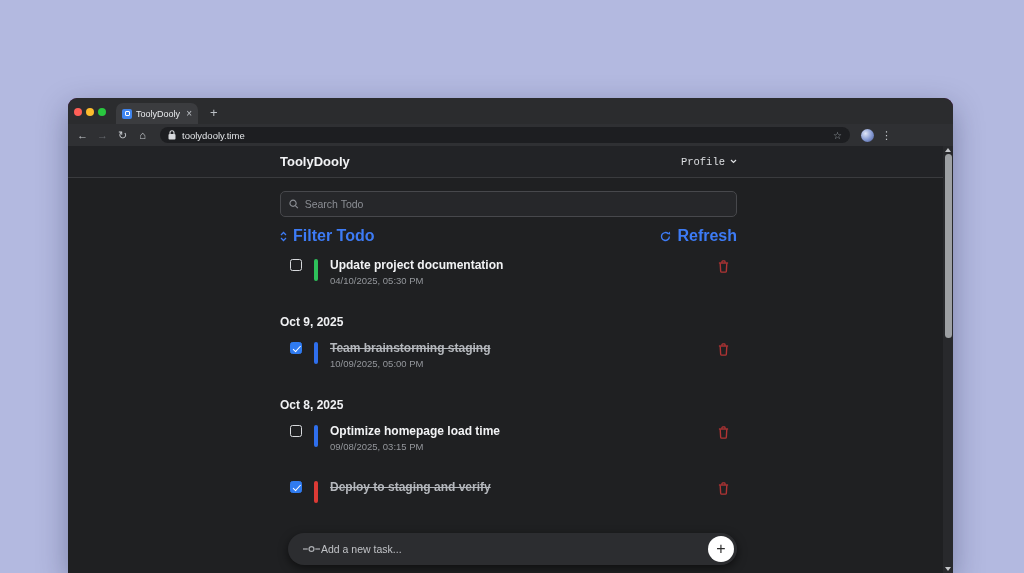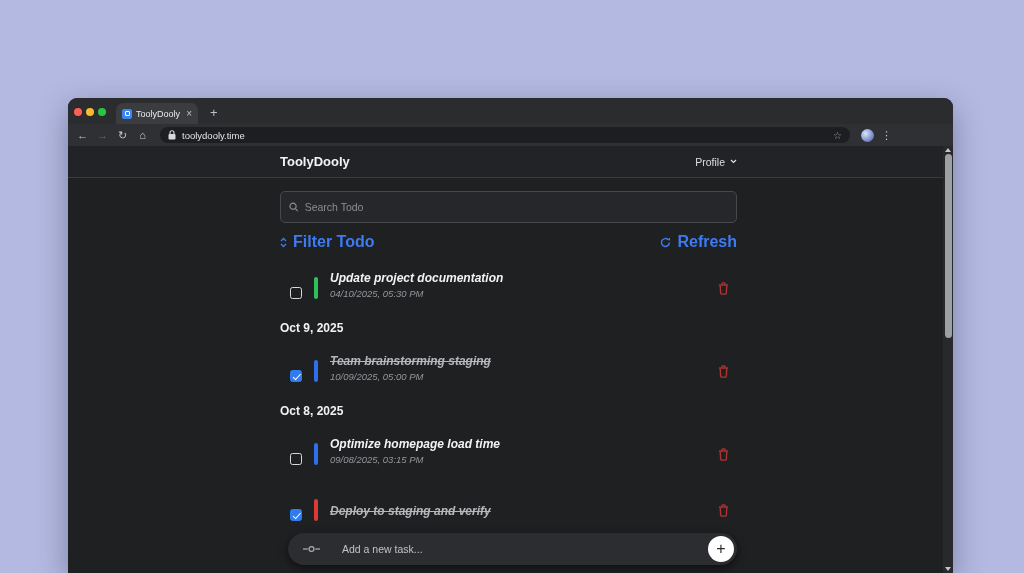--- a/index.html
+++ b/index.html
@@ -36,50 +36,50 @@
             background:radial-gradient(circle at 35% 35%, #dfe6f7, #8296cf 55%, #44538c); flex:none; }
   .menu-dots { color:#c6c9cd; font-size:11px; }
 
   
   .content { position:relative; height:427px; background:#1f2022; overflow:hidden; }
   .col { width:457px; margin-left:212px; }
 
   .apph { height:32px; border-bottom:1px solid #3a3b3e; background:#222326; }
   .apph .col { height:100%; display:flex; align-items:center; justify-content:space-between; }
   .app-title { color:#f2f3f5; font-size:13px; font-weight:bold; }
-  .profile { display:flex; align-items:center; gap:5px; color:#dddfe2; font-size:10.5px; }
-
-  .search { margin-top:13px; height:32px; border:1px solid #47484c; border-radius:5px; background:#26272a;
+  .profile { display:flex; align-items:center; gap:5px; color:#dddfe2; font-size:10.5px;font-family:Liberation Mono, monospace; }
+
+  .search { margin-top:13px; height:26px; border:1px solid #47484c; border-radius:5px; background:#26272a;
             display:flex; align-items:center; padding:0 8px; gap:6px; }
   .search input { background:transparent; border:none; outline:none; color:#c8cbd0; font-size:10.5px; width:100%;
                   font-family:"Liberation Sans", sans-serif; }
   .search input::placeholder { color:#8b8e94; }
 
   .filterrow { margin-top:10px; display:flex; align-items:center; justify-content:space-between; }
   .linkbtn { display:flex; align-items:center; gap:6px; color:#3d7bf5; font-size:16px; font-weight:bold; }
 
   .group { margin-top:22px; }
   .group:first-child { margin-top:14px; }
   .date-h { color:#f0f1f3; font-size:12px; font-weight:bold; }
-  .item { margin-top:13px; display:flex; align-items:flex-end; padding-left:10px; min-height:34px;font-style:italic; }
+  .item { margin-top:13px; display:flex; align-items:flex-start; padding-left:10px; min-height:34px; }
   .checkbox { width:12px; height:12px; border:1.5px solid #d7d9dc; border-radius:2.5px; background:transparent;
               flex:none; margin-right:12px; position:relative; }
   .checkbox.checked { background:#2f7bf0; border-color:#2f7bf0; }
   .checkbox.checked::after { content:""; position:absolute; left:3.5px; top:0.5px; width:3px; height:6.5px;
               border:solid #fff; border-width:0 1.6px 1.6px 0; transform:rotate(42deg); }
   .pbar { width:4px; height:22px; border-radius:2px; flex:none; margin-right:12px; }
   .ttl { color:#f2f3f5; font-size:12px; font-weight:bold; line-height:13px; }
   .ts { color:#94979c; font-size:9.5px; margin-top:3px; }
   .item.completed .ttl { color:#b4b7bc; text-decoration:line-through; }
   .trash { margin-left:auto; margin-right:8px; flex:none; }
 
   
   .addbar { position:absolute; left:220px; top:387px; width:449px; height:32px; border-radius:16px;
             background:#2c2d30; box-shadow:0 3px 10px rgba(0,0,0,.55); display:flex; align-items:center;
-            padding:0 3px 0 15px; gap:22px; z-index:5; }
+            padding:0 3px 0 15px; gap:1px; z-index:5; }
   .addbar input { flex:1; background:transparent; border:none; outline:none; color:#cfd1d5; font-size:10.5px;
                   font-family:"Liberation Sans", sans-serif; }
   .addbar input::placeholder { color:#c0c2c6; }
   .addbtn { width:26px; height:26px; border-radius:50%; background:#fff; border:none; color:#2b2b2b;
             font-size:16px; line-height:24px; text-align:center; font-family:"Liberation Sans", sans-serif; flex:none; }
 
   
   .scrollbar { position:absolute; right:0; top:0; width:10px; height:100%; background:#28292c; z-index:8; }
   .sb-thumb { position:absolute; left:1.5px; top:8px; width:7px; height:184px; border-radius:4px; background:#9da0a3; }
   .sb-up, .sb-down { position:absolute; left:2px; width:0; height:0; border-left:3px solid transparent; border-right:3px solid transparent; }

